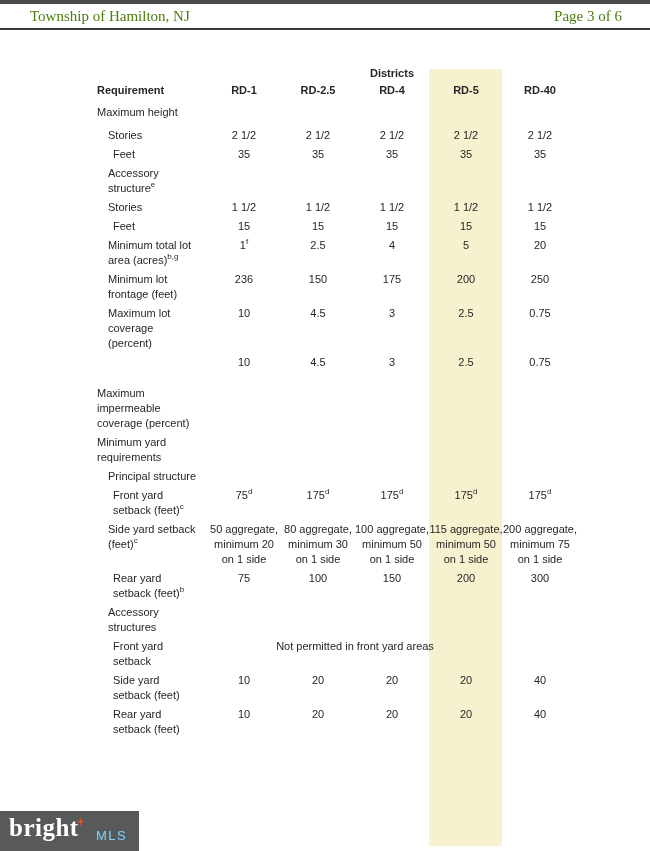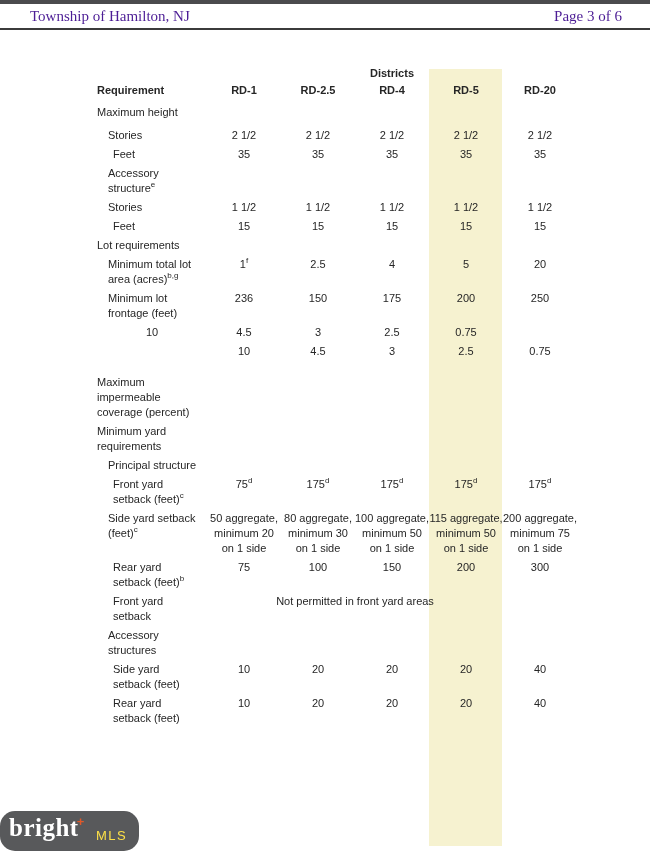--- a/index.html
+++ b/index.html
@@ -3,38 +3,38 @@
 <meta charset="utf-8">
 <style>
   html,body { margin:0; padding:0; background:#e8e8e8; }
   .page {
     position:relative; width:650px; height:851px; background:#ffffff;
     font-family:"Liberation Sans", sans-serif; color:#262626; overflow:hidden;
     margin:0 auto;
   }
   .top-bar { position:absolute; top:0; left:0; width:650px; height:4px; background:#4b4b4d; }
   .doc-header { position:absolute; top:4px; left:0; width:650px; height:24px;
-    font-family:"Liberation Serif", serif; font-size:15px; color:#4c1d95; }
+    font-family:"Liberation Serif", serif; font-size:15px; color:#4d7c0f; }
   .doc-title { position:absolute; left:30px; top:4px; }
   .page-num  { position:absolute; right:28px; top:4px; }
   .header-rule { position:absolute; top:28px; left:0; width:650px; height:2px; background:#3b3b3b; }
 
   .highlight-band { position:absolute; left:429px; top:69px; width:73px; height:777px; }
 
   .req-table { position:absolute; left:97px; top:66px; width:482px; font-size:11px; line-height:15px; z-index:2; }
   .districts-row { display:grid; grid-template-columns:110px 370px; font-weight:bold; margin-bottom:2px; }
   .districts-label { grid-column:2; text-align:center; }
   .grid-row { display:grid; grid-template-columns:110px 74px 74px 74px 74px 74px; margin-bottom:4px; }
   .header-row { font-weight:bold; margin-bottom:7px; }
   .label-cell { padding-right:9px; box-sizing:border-box; }
   .val-cell { text-align:center; }
   .span-cell { text-align:center; }
   sup { font-size:8px; line-height:0; }
 
-  .watermark { position:absolute; left:0; top:811px; width:139px; height:40px; z-index:3;border-radius:15px; }
+  .watermark { position:absolute; left:0; top:811px; width:139px; height:40px; z-index:3; }
   .wm-bright { position:absolute; left:9px; top:3px; font-family:"Liberation Serif", serif;
     font-size:25px; font-weight:bold; color:#ffffff; letter-spacing:0.5px; }
   .wm-plus { font-size:13px; font-weight:bold; position:relative; top:-10px; margin-left:-2px;
     font-family:"Liberation Sans", sans-serif; }
   .wm-mls { position:absolute; left:96px; top:17px; font-size:13px; letter-spacing:1.5px;
     font-family:"Liberation Sans", sans-serif; }
 </style>
 </head>
 <body>
 
@@ -52,21 +52,21 @@
   <div class="req-table">
     <div class="districts-row">
       <span class="districts-label">Districts</span>
     </div>
     <div class="grid-row header-row" id="header-row">
         <span class="label-cell">Requirement</span>
         <span class="val-cell">RD-1</span>
         <span class="val-cell">RD-2.5</span>
         <span class="val-cell">RD-4</span>
         <span class="val-cell">RD-5</span>
-        <span class="val-cell">RD-20</span>
+        <span class="val-cell">RD-40</span>
       </div>
     <div id="rows-container">
         <div class="grid-row">
           <span class="label-cell" style="padding-left: 0px;"><span>Maximum height</span></span>
           <span class="val-cell"></span>
           <span class="val-cell"></span>
           <span class="val-cell"></span>
           <span class="val-cell"></span>
           <span class="val-cell"></span>
         </div>
@@ -109,46 +109,39 @@
           <span class="val-cell">1 1/2</span>
           <span class="val-cell">1 1/2</span>
         </div>
         <div class="grid-row">
           <span class="label-cell" style="padding-left: 16px;"><span>Feet</span></span>
           <span class="val-cell">15</span>
           <span class="val-cell">15</span>
           <span class="val-cell">15</span>
           <span class="val-cell">15</span>
           <span class="val-cell">15</span>
-        </div>
-        <div class="grid-row">
-          <span class="label-cell" style="padding-left: 0px;"><span>Lot requirements</span></span>
-          <span class="val-cell"></span>
-          <span class="val-cell"></span>
-          <span class="val-cell"></span>
-          <span class="val-cell"></span>
-          <span class="val-cell"></span>
         </div>
         <div class="grid-row">
           <span class="label-cell" style="padding-left: 11px;"><span>Minimum total lot area (acres)</span><sup>b,g</sup></span>
           <span class="val-cell"><span>1</span><sup>f</sup></span>
           <span class="val-cell">2.5</span>
           <span class="val-cell">4</span>
           <span class="val-cell">5</span>
           <span class="val-cell">20</span>
         </div>
         <div class="grid-row">
           <span class="label-cell" style="padding-left: 11px;"><span>Minimum lot frontage (feet)</span></span>
           <span class="val-cell">236</span>
           <span class="val-cell">150</span>
           <span class="val-cell">175</span>
           <span class="val-cell">200</span>
           <span class="val-cell">250</span>
         </div>
         <div class="grid-row">
+          <span class="label-cell" style="padding-left: 11px;"><span>Maximum lot coverage (percent)</span></span>
           <span class="val-cell">10</span>
           <span class="val-cell">4.5</span>
           <span class="val-cell">3</span>
           <span class="val-cell">2.5</span>
           <span class="val-cell">0.75</span>
         </div>
         <div class="grid-row">
           <span class="label-cell" style="padding-left: 0px; margin-top: 31px;"><span>Maximum impermeable coverage (percent)</span></span>
           <span class="val-cell">10</span>
           <span class="val-cell">4.5</span>
@@ -190,47 +183,47 @@
         </div>
         <div class="grid-row">
           <span class="label-cell" style="padding-left: 16px;"><span>Rear yard setback (feet)</span><sup>b</sup></span>
           <span class="val-cell">75</span>
           <span class="val-cell">100</span>
           <span class="val-cell">150</span>
           <span class="val-cell">200</span>
           <span class="val-cell">300</span>
         </div>
         <div class="grid-row">
+          <span class="label-cell" style="padding-left: 11px;"><span>Accessory structures</span></span>
+          <span class="val-cell"></span>
+          <span class="val-cell"></span>
+          <span class="val-cell"></span>
+          <span class="val-cell"></span>
+          <span class="val-cell"></span>
+        </div>
+        <div class="grid-row">
           <span class="label-cell" style="padding-left: 16px;"><span>Front yard setback</span></span>
           <span class="span-cell" style="grid-column: 2 / 6;">Not permitted in front yard areas</span>
         </div>
         <div class="grid-row">
-          <span class="label-cell" style="padding-left: 11px;"><span>Accessory structures</span></span>
-          <span class="val-cell"></span>
-          <span class="val-cell"></span>
-          <span class="val-cell"></span>
-          <span class="val-cell"></span>
-          <span class="val-cell"></span>
-        </div>
-        <div class="grid-row">
           <span class="label-cell" style="padding-left: 16px;"><span>Side yard setback (feet)</span></span>
           <span class="val-cell">10</span>
           <span class="val-cell">20</span>
           <span class="val-cell">20</span>
           <span class="val-cell">20</span>
           <span class="val-cell">40</span>
         </div>
         <div class="grid-row">
           <span class="label-cell" style="padding-left: 16px;"><span>Rear yard setback (feet)</span></span>
           <span class="val-cell">10</span>
           <span class="val-cell">20</span>
           <span class="val-cell">20</span>
           <span class="val-cell">20</span>
           <span class="val-cell">40</span>
         </div>
       </div>
   </div>
 
   <div class="watermark" id="watermark" style="background: rgb(88, 89, 91);">
     <span class="wm-bright" style="color: rgb(255, 255, 255);"><span>bright</span><span class="wm-plus" id="wm-plus" style="color: rgb(224, 89, 42);">+</span></span>
-    <span class="wm-mls" id="wm-mls" style="color: #fde047;">MLS</span>
+    <span class="wm-mls" id="wm-mls" style="color: #7dd3fc;">MLS</span>
   </div>
 </div>
 
 </body></html>

